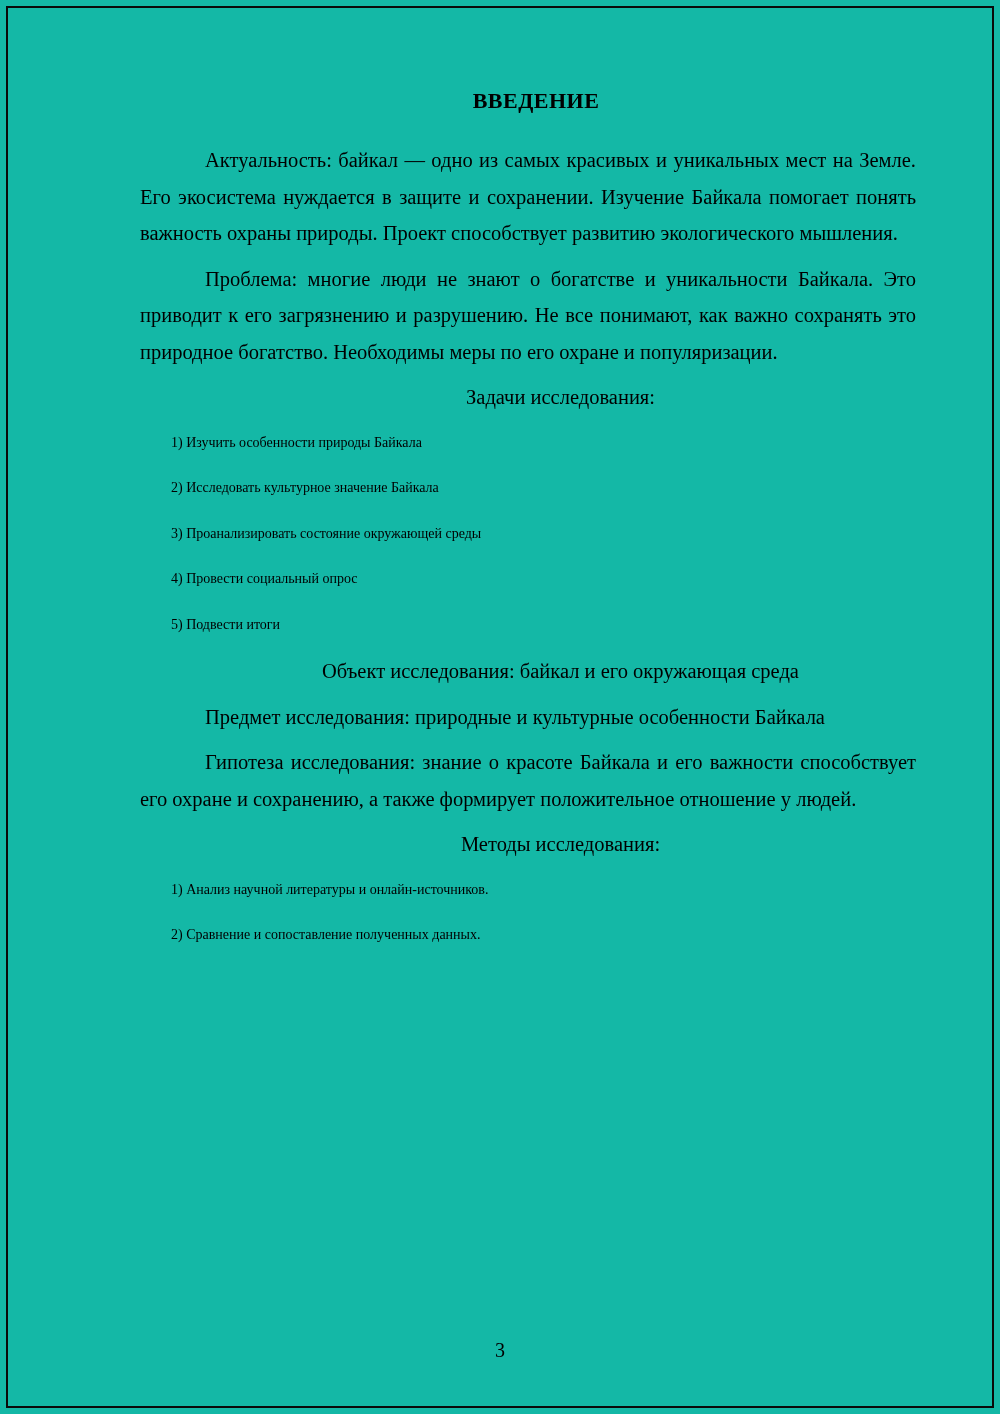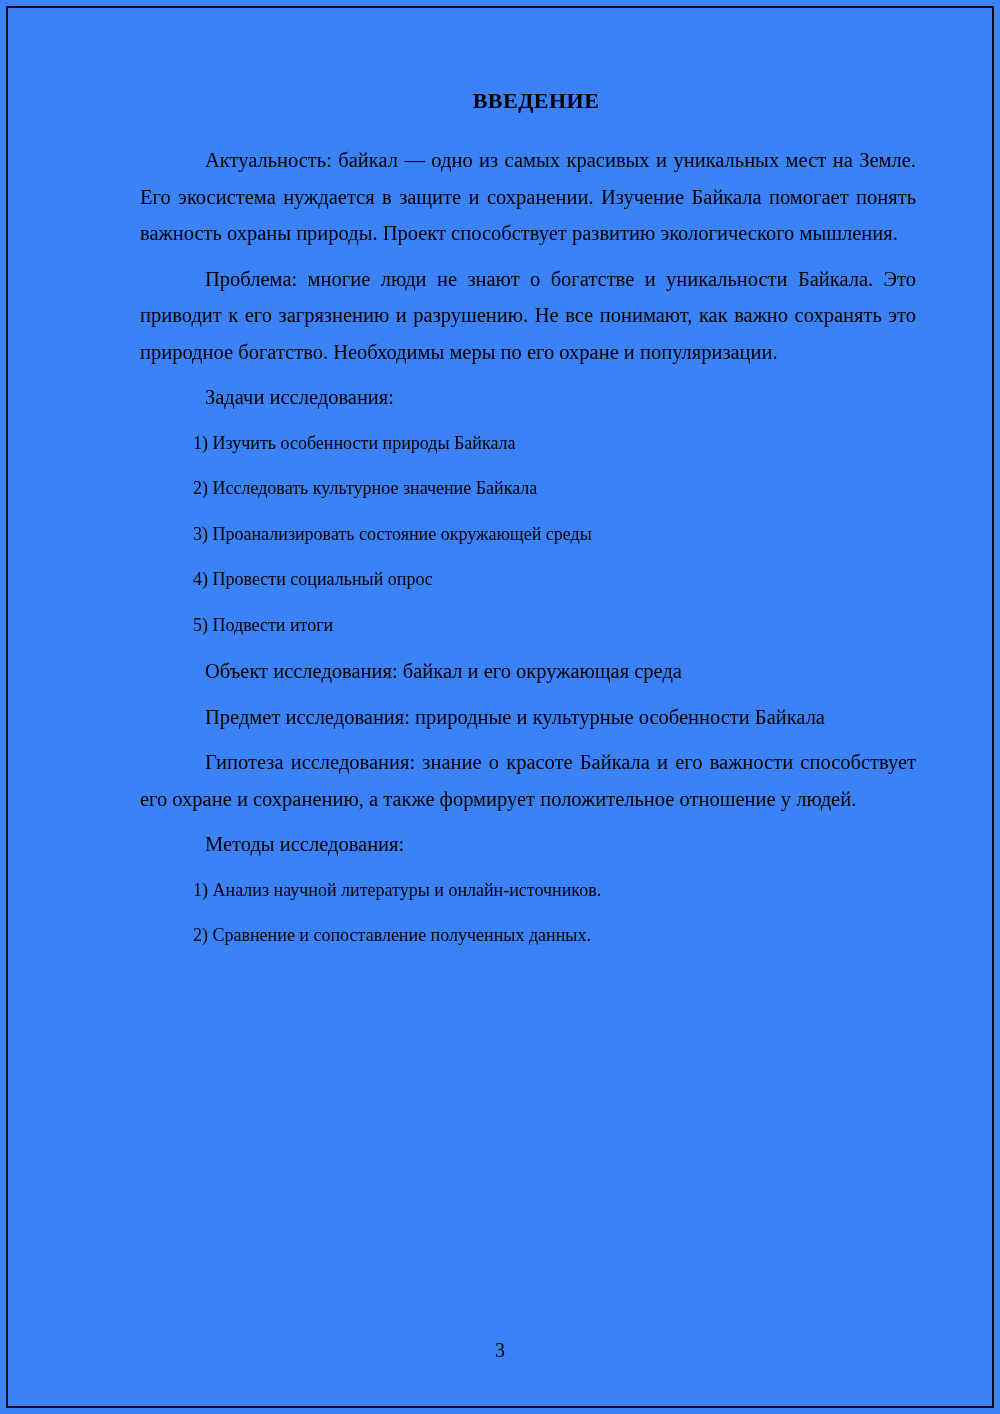--- a/index.html
+++ b/index.html
@@ -4,21 +4,21 @@
 <style>
   html, body {
     margin: 0;
     padding: 0;
     background: #ffffff;
   }
   .sheet {
     position: relative;
     width: 1000px;
     height: 1414px;
-    background: #3b82f6;
+    background: #14b8a6;
     font-family: "Liberation Serif", "DejaVu Serif", serif;
     color: #000000;
     overflow: hidden;
   }
   .frame {
     position: absolute;
     inset: 6px;
     border: 2px solid #0a0a0a;
     pointer-events: none;
   }
@@ -37,29 +37,29 @@
     margin: 0 0 28px 0;
   }
   .para {
     font-size: 20.5px;
     line-height: 36.5px;
     text-align: justify;
     text-indent: 65px;
     margin: 0 16px 9px 0;
   }
   .para.no-justify {
-    text-align: left;
+    text-align: center;
   }
   .list {
     margin: 4px 0 10px 0;
   }
   .list-item {
-    font-size: 18px;
+    font-size: 14px;
     line-height: 36.5px;
-    margin: 0 0 9px 53px;
+    margin: 0 0 9px 31px;
     text-align: left;
   }
   .page-number {
     position: absolute;
     bottom: 52px;
     left: 0;
     width: 100%;
     text-align: center;
     font-size: 20px;
   }

